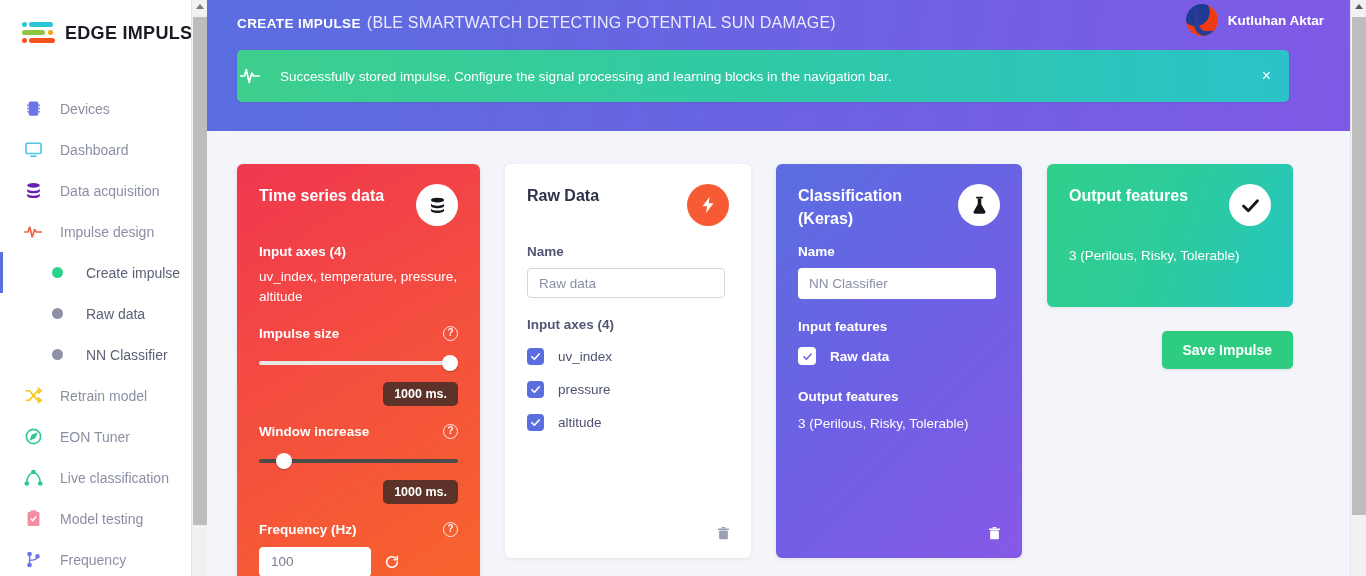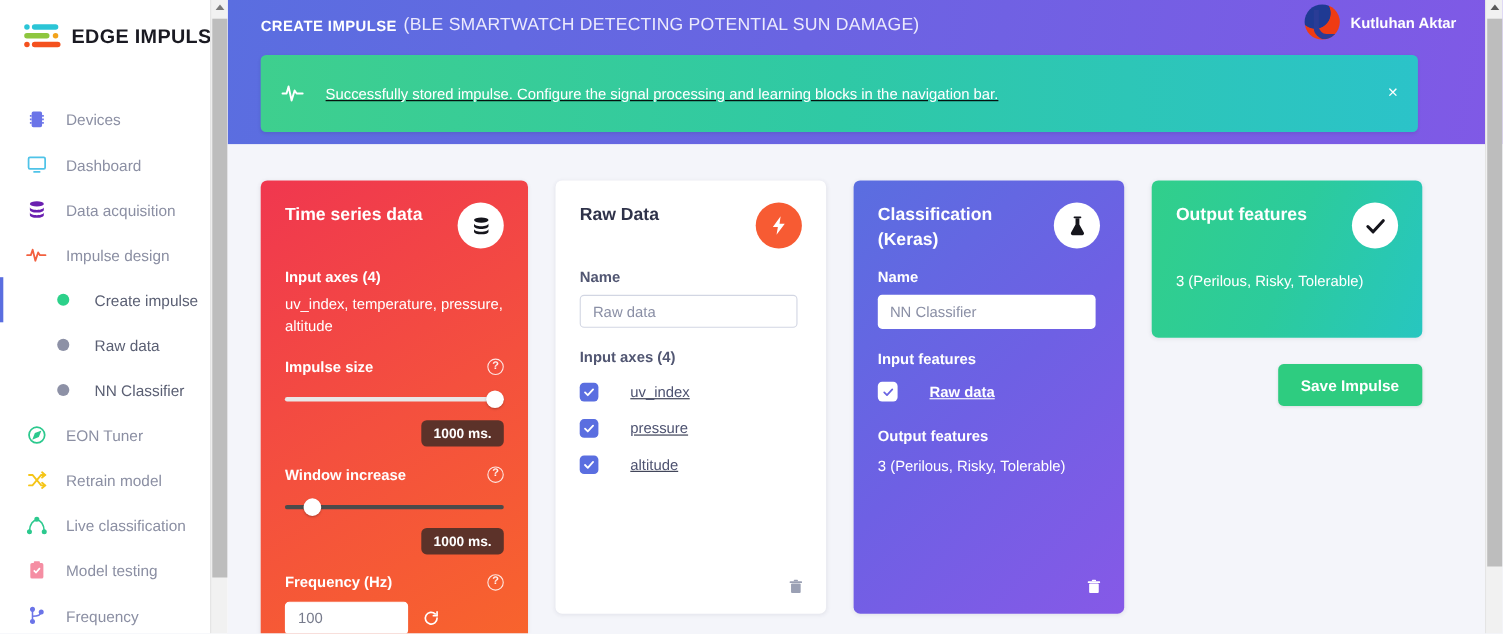--- a/index.html
+++ b/index.html
@@ -116,27 +116,26 @@
     content: ""; position: absolute; left: 8px; top: 5px;
     width: 15px; height: 22px;
     border-left: 5px solid #2a3c96;
     border-bottom: 5px solid #2a3c96;
     border-bottom-left-radius: 12px;
   }
   .user-name { font-size: 13.5px; font-weight: bold; color: #ffffff; }
 
   .alert {
     position: absolute; left: 30px; top: 50px;
-    width: 1052px; height: 70px;
+    width: 1052px; height: 52px;
     border-radius: 5px;
     background: linear-gradient(90deg, #3ecf8e 0%, #2fc9a5 50%, #2bc3c9 100%);
     display: flex; align-items: center;
-    padding: 0 18px;
+    padding: 0 2px;
     box-shadow: 0 1px 3px rgba(0,0,0,0.08);
-    text-decoration: underline;
   }
   .alert-icon { width: 22px; height: 22px; flex: 0 0 22px; }
   .alert-text { margin-left: 19px; color: #ffffff; font-size: 13.5px; }
   .alert-close {
     position: absolute; right: 18px; top: 50%; transform: translateY(-50%);
     color: #ffffff; font-size: 16px; cursor: pointer; line-height: 1;
   }
 
   
   .cards {
@@ -221,21 +220,21 @@
   .card-raw .card-title { color: #2e3249; }
   .fld-label { font-size: 13.5px; font-weight: bold; color: #515672; }
   .raw-body { padding: 18px 22px 0 22px; }
   .input-outline {
     margin-top: 9px; height: 30px; width: 198px;
     border: 1px solid #d2d6e3; border-radius: 4px;
     display: flex; align-items: center; padding: 0 11px;
     font-size: 13.5px; color: #8a8fa5;
     background: #ffffff;
   }
-  .chk-row { display: flex; align-items: center; gap: 29px; margin-top: 16px; text-decoration: underline; }
+  .chk-row { display: flex; align-items: center; gap: 14px; margin-top: 16px; }
   .chk {
     width: 17px; height: 17px; border-radius: 4px;
     background: #5a6ee0;
     display: flex; align-items: center; justify-content: center;
     flex: 0 0 17px; cursor: pointer;
   }
   .chk svg { display: block; }
   .chk-label { font-size: 13.5px; color: #4d5270; }
   .trash {
     position: absolute; right: 20px; bottom: 16px;
@@ -377,38 +376,38 @@
 
       <div class="nav-item sub">
         <span class="nav-icon">
             <span class="dot dot-gray"></span>
           </span>
         <span class="nav-label">NN Classifier</span>
       </div>
 
       <div class="nav-item">
         <span class="nav-icon">
-          <svg width="19" height="19" viewBox="0 0 24 24" fill="none" stroke="#2cc98e" stroke-width="2">
-            <circle cx="12" cy="12" r="9"></circle>
-              <polygon points="15.5,8.5 10.5,10.5 8.5,15.5 13.5,13.5" fill="#2cc98e"></polygon>
-          </svg>
-        </span>
-        <span class="nav-label">EON Tuner</span>
-      </div>
-
-      <div class="nav-item">
-        <span class="nav-icon">
           <svg width="19" height="19" viewBox="0 0 24 24" fill="none" stroke="#f5c518" stroke-width="2.2" stroke-linecap="round">
             <path d="M3 6h4l10 12h4"></path>
               <path d="M3 18h4l10-12h4"></path>
             <polyline points="18,3 21.5,6 18,9"></polyline>
               <polyline points="18,15 21.5,18 18,21"></polyline>
           </svg>
         </span>
         <span class="nav-label">Retrain model</span>
+      </div>
+
+      <div class="nav-item">
+        <span class="nav-icon">
+          <svg width="19" height="19" viewBox="0 0 24 24" fill="none" stroke="#2cc98e" stroke-width="2">
+            <circle cx="12" cy="12" r="9"></circle>
+              <polygon points="15.5,8.5 10.5,10.5 8.5,15.5 13.5,13.5" fill="#2cc98e"></polygon>
+          </svg>
+        </span>
+        <span class="nav-label">EON Tuner</span>
       </div>
 
       <div class="nav-item">
         <span class="nav-icon">
           <svg width="19" height="19" viewBox="0 0 24 24" fill="none" stroke="#2cc98e" stroke-width="1.8">
             <path d="M3.5 19C3.5 11 8 6 12 6s8.5 5 8.5 13"></path>
             <circle cx="12" cy="5" r="2" fill="#2cc98e"></circle>
             <circle cx="3.5" cy="19.5" r="2" fill="#2cc98e"></circle>
             <circle cx="20.5" cy="19.5" r="2" fill="#2cc98e"></circle>
           </svg>

